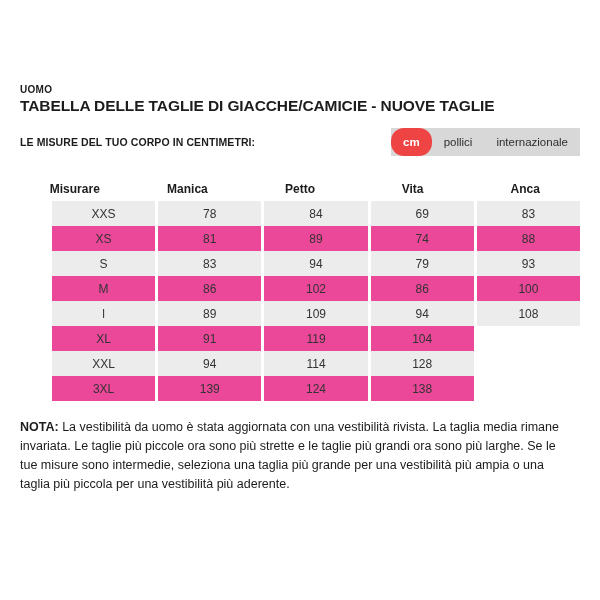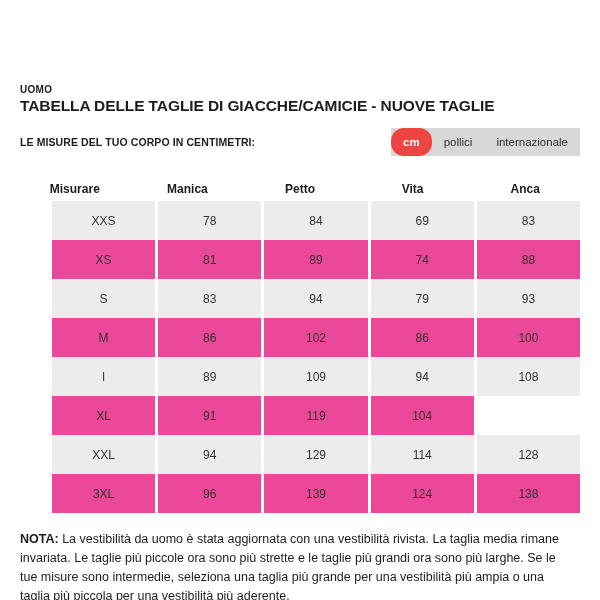--- a/index.html
+++ b/index.html
@@ -16,21 +16,21 @@
   .tabs { display: flex; background: #d8d8d8; height: 28px; }
   .tab  { display: flex; align-items: center; justify-content: center;
           font-size: 11.5px; padding: 0 12px; color: #2e2e2e; cursor: pointer; }
   .tab.active { background: #ef4444; color: #ffffff; font-weight: bold; border-radius: 13px; }
 
   .size-table { margin-top: 21px; }
   .thead, .trow { display: grid; grid-template-columns: repeat(5, 1fr); column-gap: 3px; }
   .thead { height: 24px; }
   .thead .hcell { display: flex; align-items: center; justify-content: center;
                   font-size: 12px; font-weight: bold; }
-  .trow  { height: 39px; margin-left: 32px; }
+  .trow  { height: 25px; margin-left: 32px; }
   .trow .cell { display: flex; align-items: center; justify-content: center;
                 font-size: 12px; color: #333333; background: #ec4899; }
   .trow.alt .cell { background: #ececec; }
 
   .note { margin-top: 17px; font-size: 12.5px; line-height: 19px; color: #1c1c1c; max-width: 556px; }
   .note .note-label { font-weight: bold; }
 </style>
 </head>
 <body>
 
@@ -100,28 +100,26 @@
     <div class="trow">
       <div class="cell">XL</div>
       <div class="cell">91</div>
       <div class="cell">119</div>
       <div class="cell">104</div>
     </div>
 
     <div class="trow alt">
       <div class="cell">XXL</div>
       <div class="cell">94</div>
-      <div class="cell">129</div>
       <div class="cell">114</div>
       <div class="cell">128</div>
     </div>
 
     <div class="trow">
       <div class="cell">3XL</div>
-      <div class="cell">96</div>
       <div class="cell">139</div>
       <div class="cell">124</div>
       <div class="cell">138</div>
     </div>
   </div>
 
   <p class="note"><span class="note-label">NOTA:</span><span> La vestibilità da uomo è stata aggiornata con una vestibilità rivista. La taglia media rimane invariata. Le taglie più piccole ora sono più strette e le taglie più grandi ora sono più larghe. Se le tue misure sono intermedie, seleziona una taglia più grande per una vestibilità più ampia o una taglia più piccola per una vestibilità più aderente.</span></p>
 
 </div>
 

